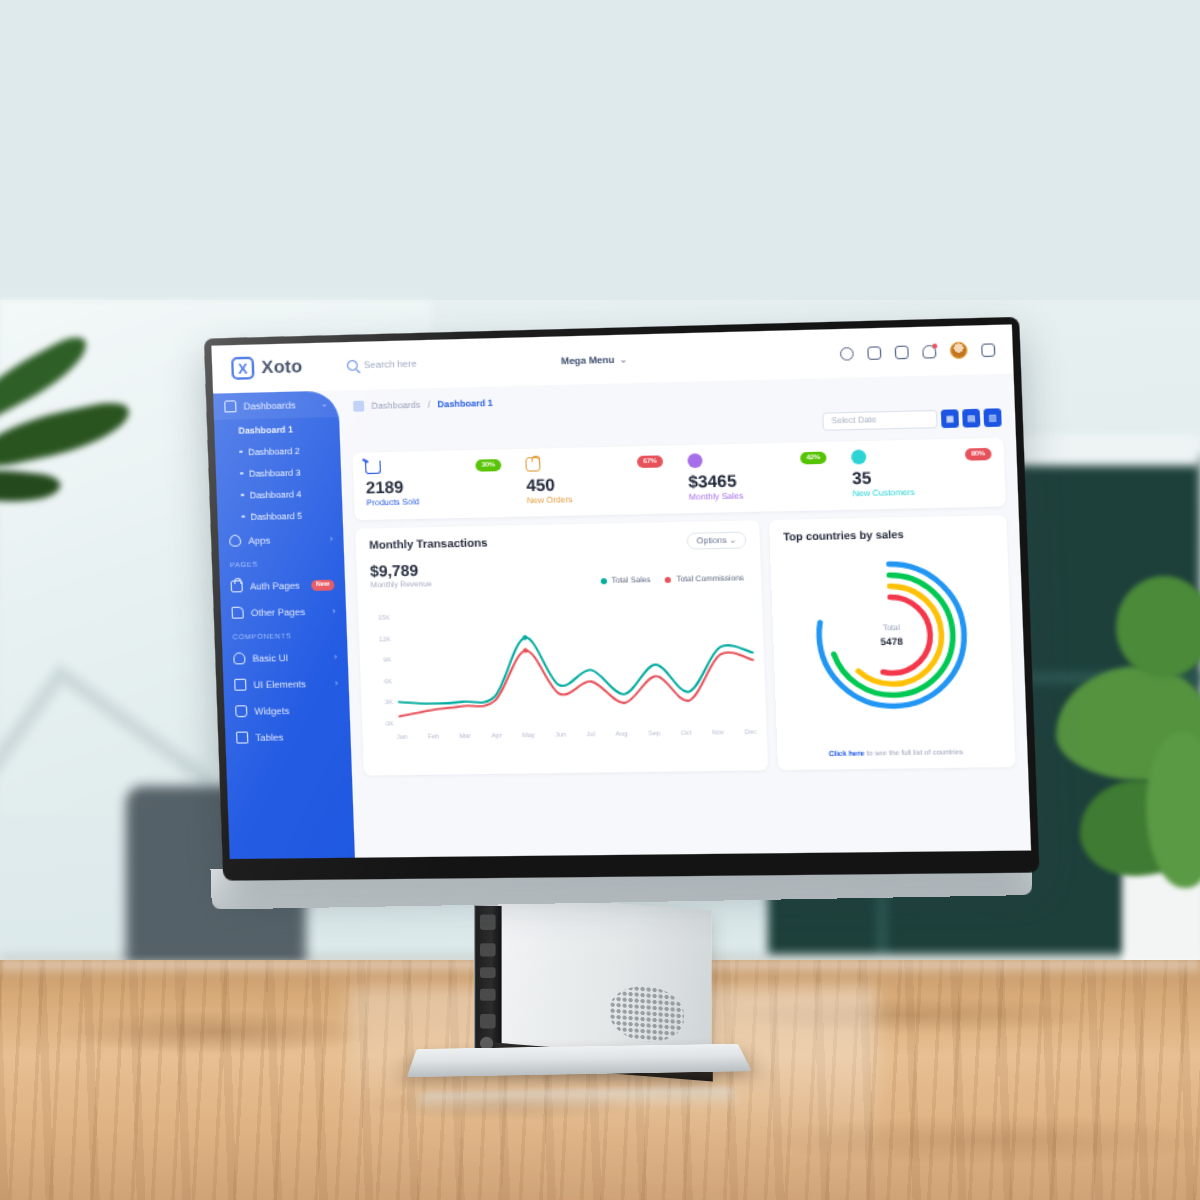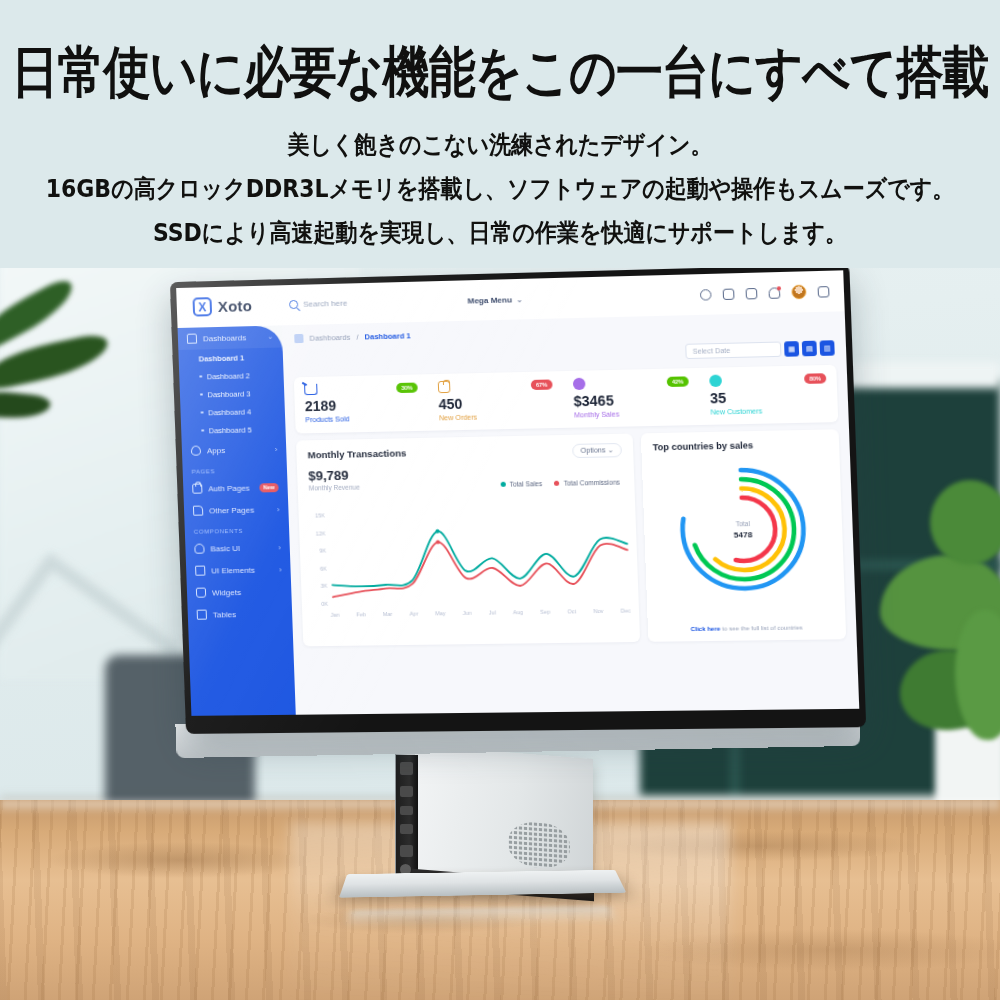--- a/index.html
+++ b/index.html
@@ -499,20 +499,14 @@
             </div>
 
           </div>
         </div>
 
       </div>
     </div>
     <div class="mon-glare"></div>
   </div>
 
-  <div class="promo">
-    <div class="promo-head">日常使いに必要な機能をこの一台にすべて搭載</div>
-    <div class="promo-sub ps1">美しく飽きのこない洗練されたデザイン。</div>
-    <div class="promo-sub ps2">16GBの高クロックDDR3Lメモリを搭載し、ソフトウェアの起動や操作もスムーズです。</div>
-    <div class="promo-sub ps3">SSDにより高速起動を実現し、日常の作業を快適にサポートします。</div>
-  </div>
 
 </div>
 
 </body></html>

